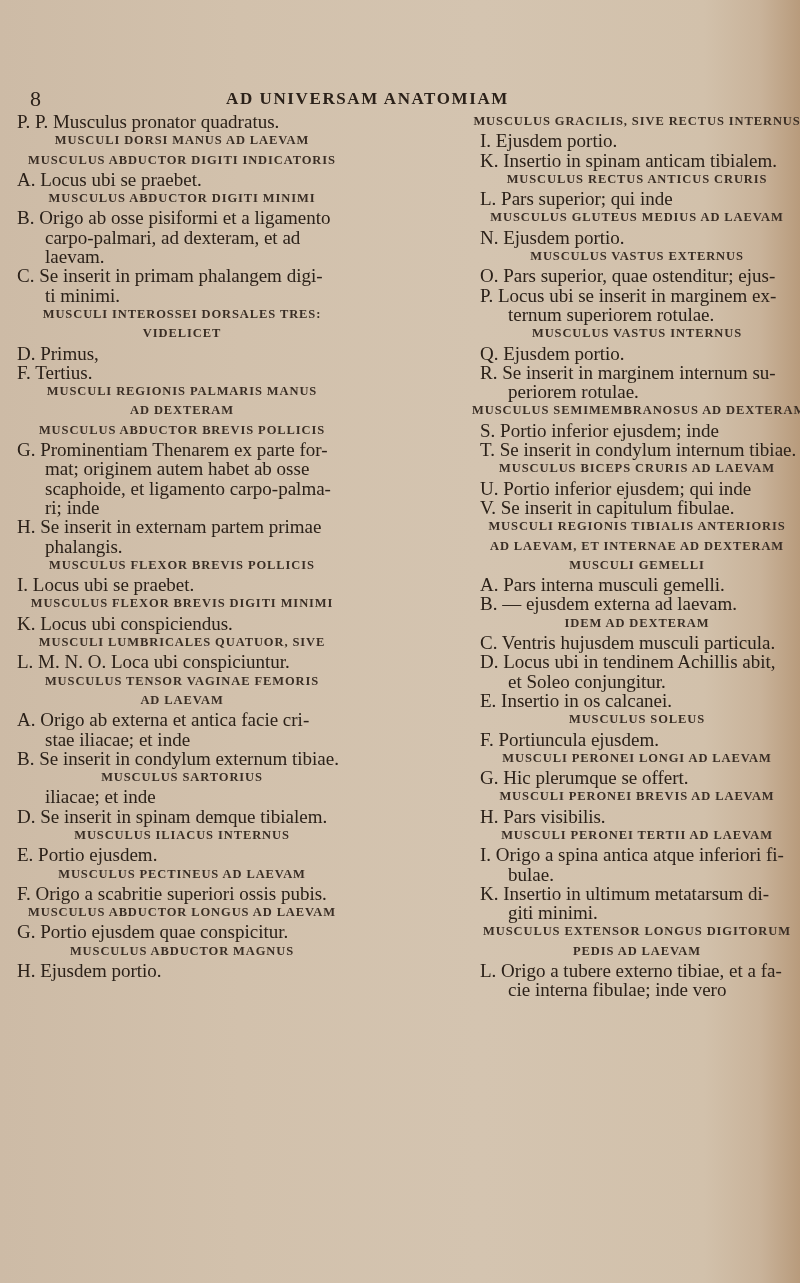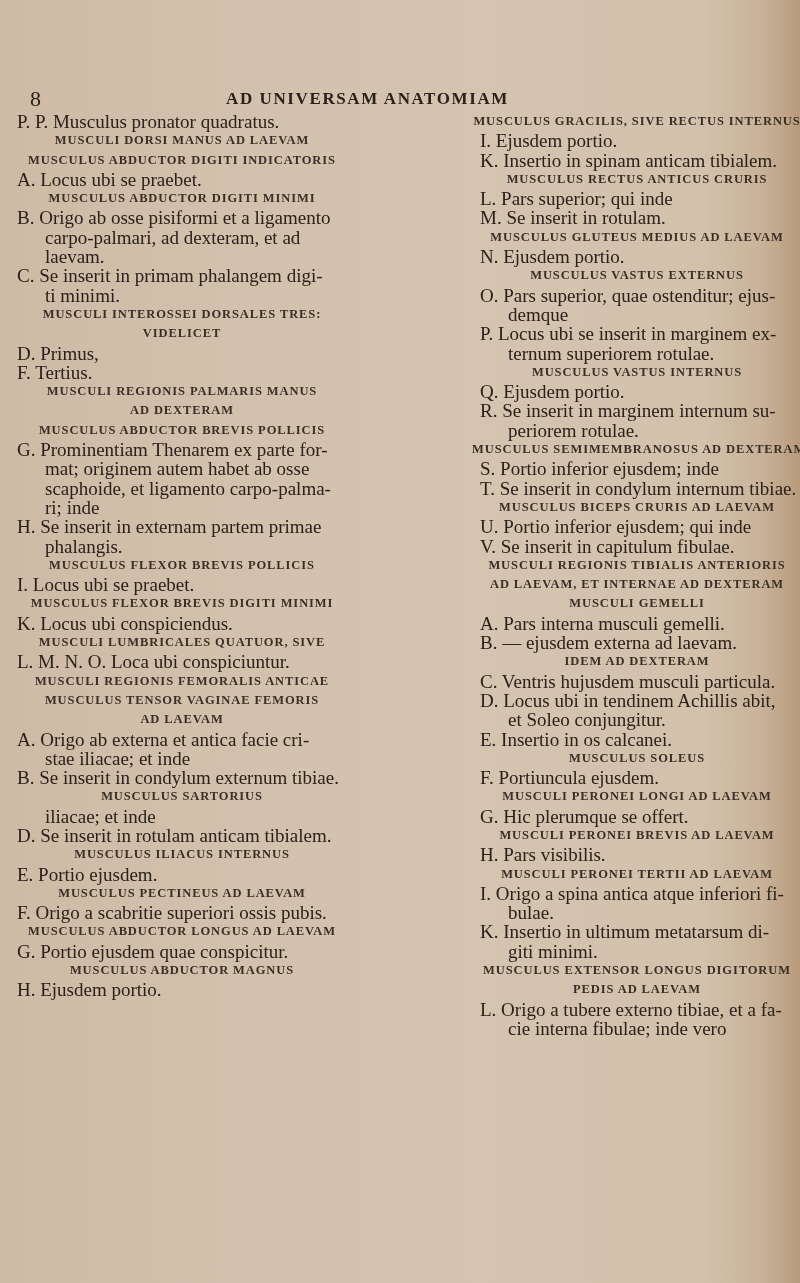--- a/index.html
+++ b/index.html
@@ -96,43 +96,40 @@
     <div class="entry">
       <span class="first">K. Locus ubi conspiciendus.</span>
     </div>
     <div class="heading">
       <span style="display: block;">MUSCULI LUMBRICALES QUATUOR, SIVE</span>
     </div>
     <div class="entry">
       <span class="first">L. M. N. O. Loca ubi conspiciuntur.</span>
     </div>
     <div class="heading">
-      <span style="display: block;">MUSCULI REGIONIS FEMORALIS ANTICAE</span>
-    </div>
-    <div class="heading">
       <span style="display: block;">MUSCULUS TENSOR VAGINAE FEMORIS</span>
     </div>
     <div class="heading">
       <span style="display: block;">AD LAEVAM</span>
     </div>
     <div class="entry">
       <span class="first">A. Origo ab externa et antica facie cri-</span>
       <span class="cont">stae iliacae; et inde</span>
     </div>
     <div class="entry">
       <span class="first">B. Se inserit in condylum externum tibiae.</span>
     </div>
     <div class="heading">
       <span style="display: block;">MUSCULUS SARTORIUS</span>
     </div>
     <div class="entry">
       <span class="cont">iliacae; et inde</span>
     </div>
     <div class="entry">
-      <span class="first">D. Se inserit in rotulam anticam tibialem.</span>
+      <span class="first">D. Se inserit in spinam demque tibialem.</span>
     </div>
     <div class="heading">
       <span style="display: block;">MUSCULUS ILIACUS INTERNUS</span>
     </div>
     <div class="entry">
       <span class="first">E. Portio ejusdem.</span>
     </div>
     <div class="heading">
       <span style="display: block;">MUSCULUS PECTINEUS AD LAEVAM</span>
     </div>
@@ -161,35 +158,31 @@
     </div>
     <div class="entry">
       <span class="first">K. Insertio in spinam anticam tibialem.</span>
     </div>
     <div class="heading">
       <span style="display: block;">MUSCULUS RECTUS ANTICUS CRURIS</span>
     </div>
     <div class="entry">
       <span class="first">L. Pars superior; qui inde</span>
     </div>
-    <div class="entry">
-      <span class="first">M. Se inserit in rotulam.</span>
-    </div>
     <div class="heading">
       <span style="display: block;">MUSCULUS GLUTEUS MEDIUS AD LAEVAM</span>
     </div>
     <div class="entry">
       <span class="first">N. Ejusdem portio.</span>
     </div>
     <div class="heading">
       <span style="display: block;">MUSCULUS VASTUS EXTERNUS</span>
     </div>
     <div class="entry">
       <span class="first">O. Pars superior, quae ostenditur; ejus-</span>
-      <span class="cont">demque</span>
     </div>
     <div class="entry">
       <span class="first">P. Locus ubi se inserit in marginem ex-</span>
       <span class="cont">ternum superiorem rotulae.</span>
     </div>
     <div class="heading">
       <span style="display: block;">MUSCULUS VASTUS INTERNUS</span>
     </div>
     <div class="entry">
       <span class="first">Q. Ejusdem portio.</span>

